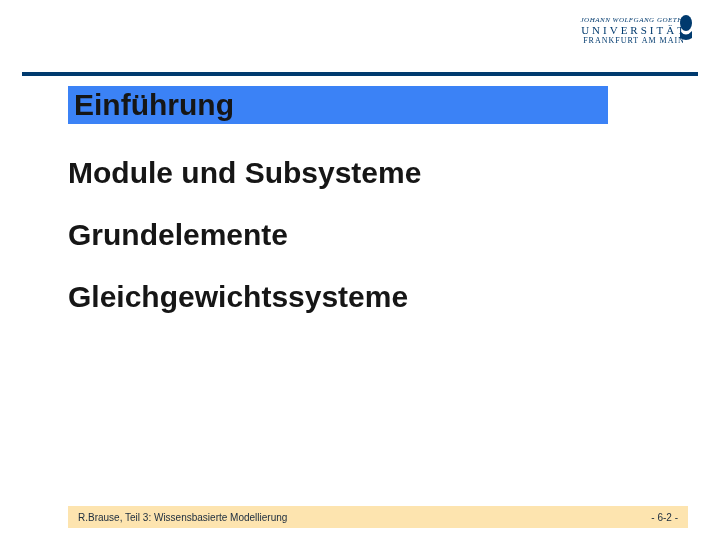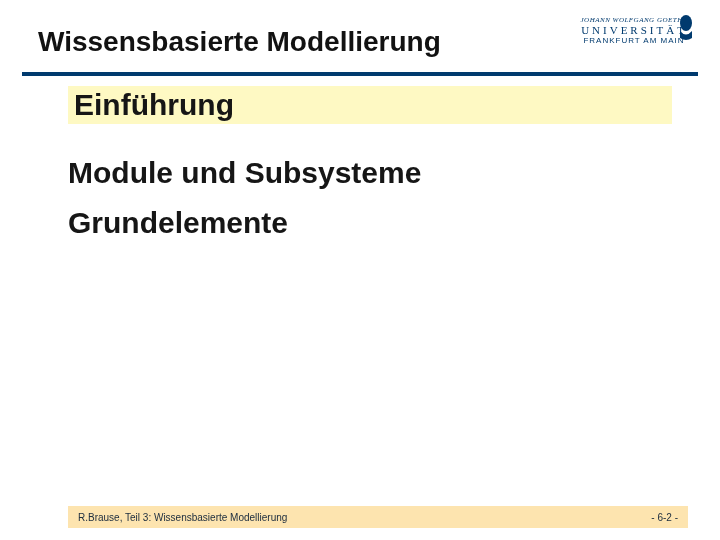--- a/index.html
+++ b/index.html
@@ -3,55 +3,55 @@
 <meta charset="utf-8">
 <style>
   * { margin: 0; padding: 0; box-sizing: border-box; }
   html, body { width: 720px; height: 540px; font-family: Verdana, Geneva, sans-serif; background: #fff; overflow: hidden; }
   .slide { position: relative; width: 720px; height: 540px; background: #ffffff; }
   .header { position: absolute; top: 26px; left: 0; width: 720px; height: 44px; display: flex; align-items: center; }
   .header-title { position: absolute; left: 38px; top: 0; font-size: 28px; font-weight: 700; color: #121212; letter-spacing: 0px; }
   .logo { position: absolute; right: 18px; top: -10px; width: 136px; text-align: center; }
   .logo-goethe { font-size: 7px; letter-spacing: 0.5px; color: #003a6e; font-family: "Times New Roman", serif; font-style: italic; }
   .logo-univ { font-size: 11px; letter-spacing: 3px; color: #003a6e; font-family: "Times New Roman", serif; }
-  .logo-frank { font-size: 8px; letter-spacing: 1px; color: #003a6e; font-family: Liberation Sans, sans-serif; }
+  .logo-frank { font-size: 8px; letter-spacing: 1px; color: #003a6e; font-family: Liberation Serif, serif; }
   .logo-head { position: absolute; right: 6px; top: -2px; width: 20px; height: 26px; }
   .rule { position: absolute; left: 22px; top: 72px; width: 676px; height: 4px; background: #003a6e; }
   .content { position: absolute; left: 68px; top: 86px; width: 610px; }
-  .item { font-size: 30px; font-weight: 700; color: #161616; margin-top: 16px; letter-spacing: 0px; }
-  .item.highlight { background: #fef9c3; width: 604px; padding: 2px 4px 2px 6px; margin-top: 0; }
+  .item { font-size: 30px; font-weight: 700; color: #161616; margin-top: 28px; letter-spacing: 0px; }
+  .item.highlight { background: #3b82f6; width: 540px; padding: 2px 4px 2px 6px; margin-top: 0; }
   .item.t2 { margin-top: 32px; }
   .footer { position: absolute; left: 68px; bottom: 12px; width: 620px; height: 22px; background: #fde4af; display: flex; align-items: center; justify-content: space-between; padding: 0 10px; gap: 36px; }
   .footer-left { font-size: 10px; color: #203040; }
   .footer-right { font-size: 10px; color: #203040; }
 </style>
 </head>
 <body>
 
 <div class="slide">
 
   <div class="header">
-    <div class="header-title">Wissensbasierte Modellierung</div>
     <div class="logo">
       <div class="logo-goethe">JOHANN WOLFGANG GOETHE</div>
       <div class="logo-univ">UNIVERSITÄT</div>
       <div class="logo-frank">FRANKFURT AM MAIN</div>
       <svg class="logo-head" viewBox="0 0 20 26">
         <ellipse cx="10" cy="9" rx="6" ry="8" fill="#003a6e"></ellipse>
         <path d="M4 17 Q10 24 16 17 L16 24 Q10 28 4 24 Z" fill="#003a6e"></path>
       </svg>
     </div>
   </div>
 
   <div class="rule"></div>
 
   <div class="content">
     <div class="item highlight">Einführung</div>
     <div class="item t2">Module und Subsysteme</div>
     <div class="item">Grundelemente</div>
+    <div class="item">Gleichgewichtssysteme</div>
   </div>
 
   <div class="footer">
     <span class="footer-left">R.Brause, Teil 3: Wissensbasierte Modellierung</span>
     <span class="footer-right">- 6-2 -</span>
   </div>
 
 </div>
 
 </body></html>

